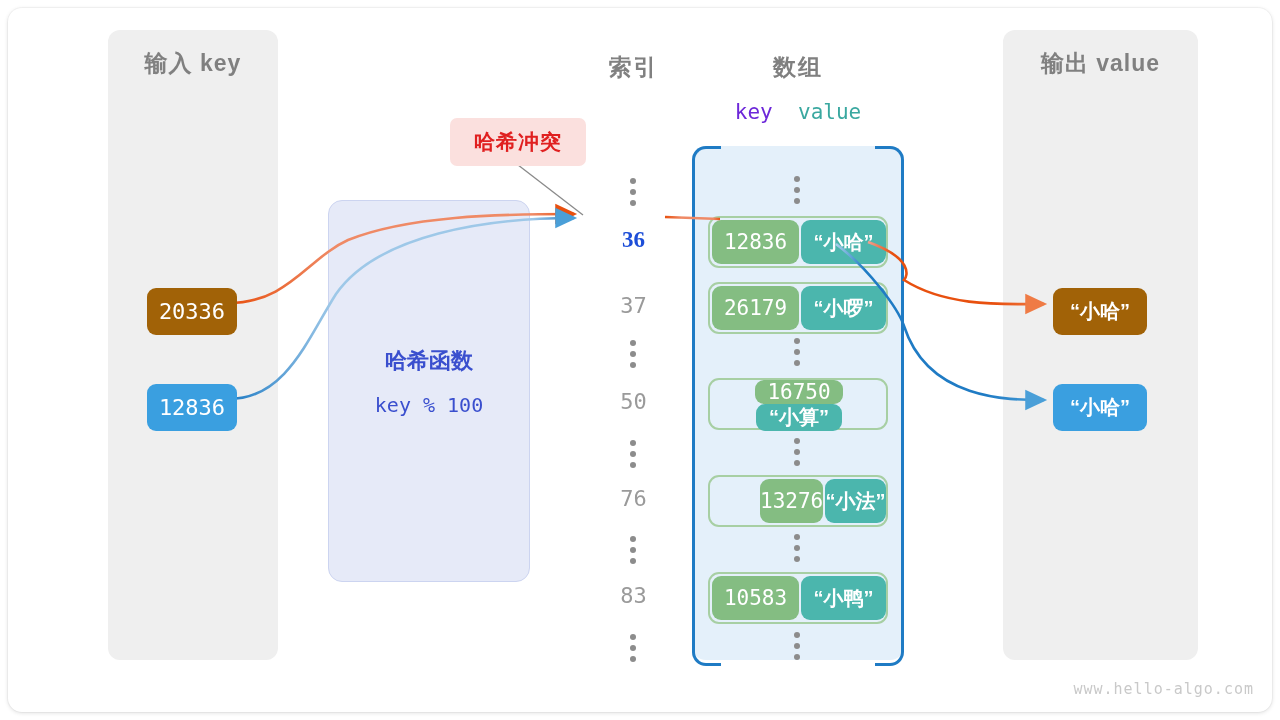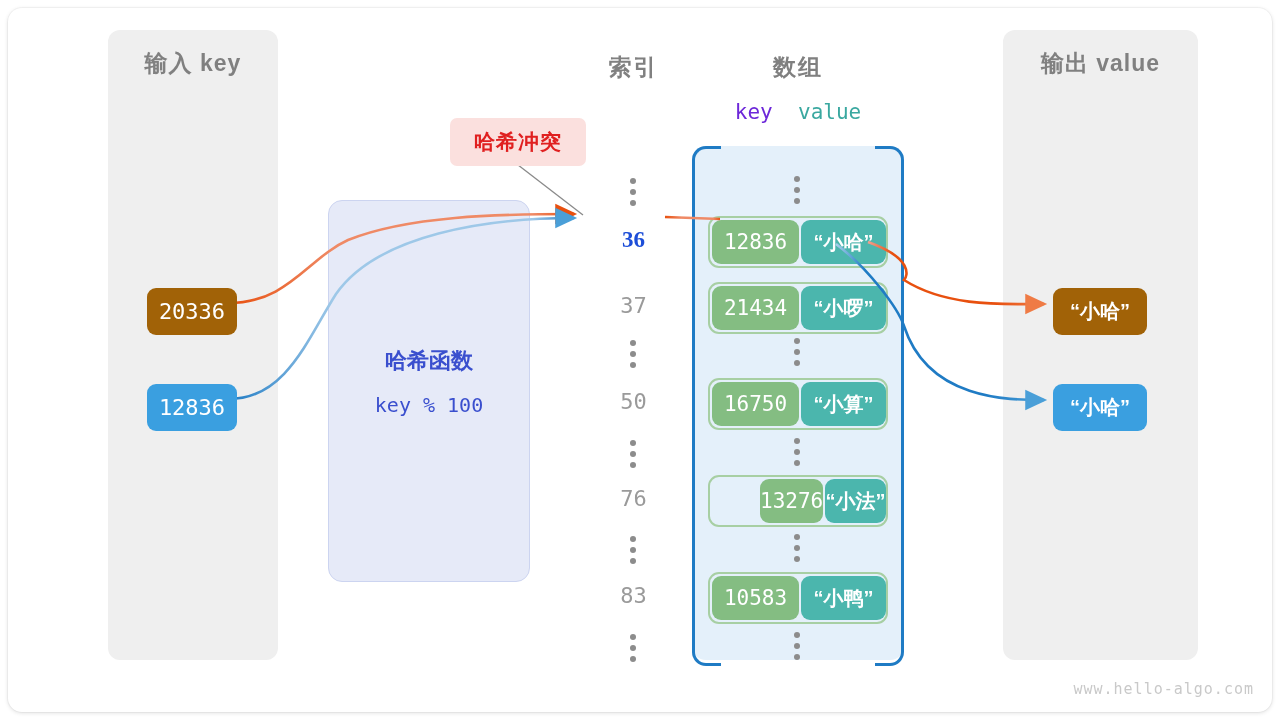--- a/index.html
+++ b/index.html
@@ -210,31 +210,31 @@
           <i></i>
           <i></i>
           <i></i>
         </span>
       </div>
       <div class="cell" style="left: 700px; top: 208px;">
         <div class="k">12836</div>
         <div class="v">“小哈”</div>
       </div>
       <div class="cell" style="left: 700px; top: 274px;">
-        <div class="k">21434</div>
+        <div class="k">26179</div>
         <div class="v">“小啰”</div>
       </div>
       <div style="position: absolute; left: 684px; width: 212px; top: 330px; display: flex; justify-content: center;">
         <span class="vdots">
           <i></i>
           <i></i>
           <i></i>
         </span>
       </div>
-      <div class="cell" style="left: 700px; top: 370px;">
+      <div class="cell" style="left: 700px; top: 370px; flex-direction: column;">
         <div class="k">16750</div>
         <div class="v">“小算”</div>
       </div>
       <div style="position: absolute; left: 684px; width: 212px; top: 430px; display: flex; justify-content: center;">
         <span class="vdots">
           <i></i>
           <i></i>
           <i></i>
         </span>
       </div>

